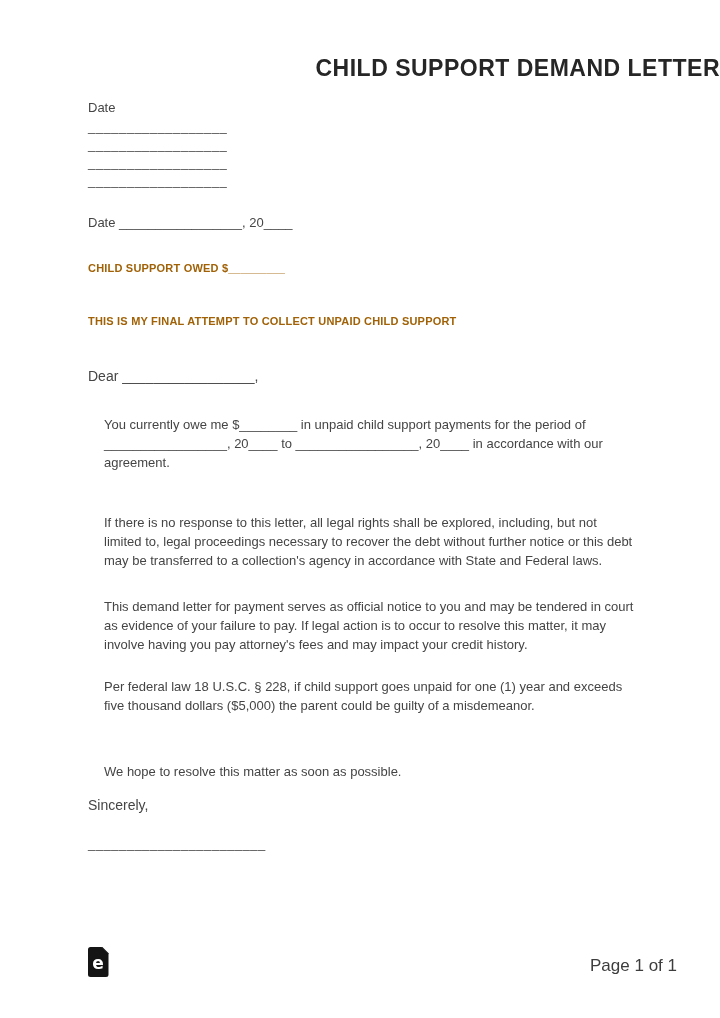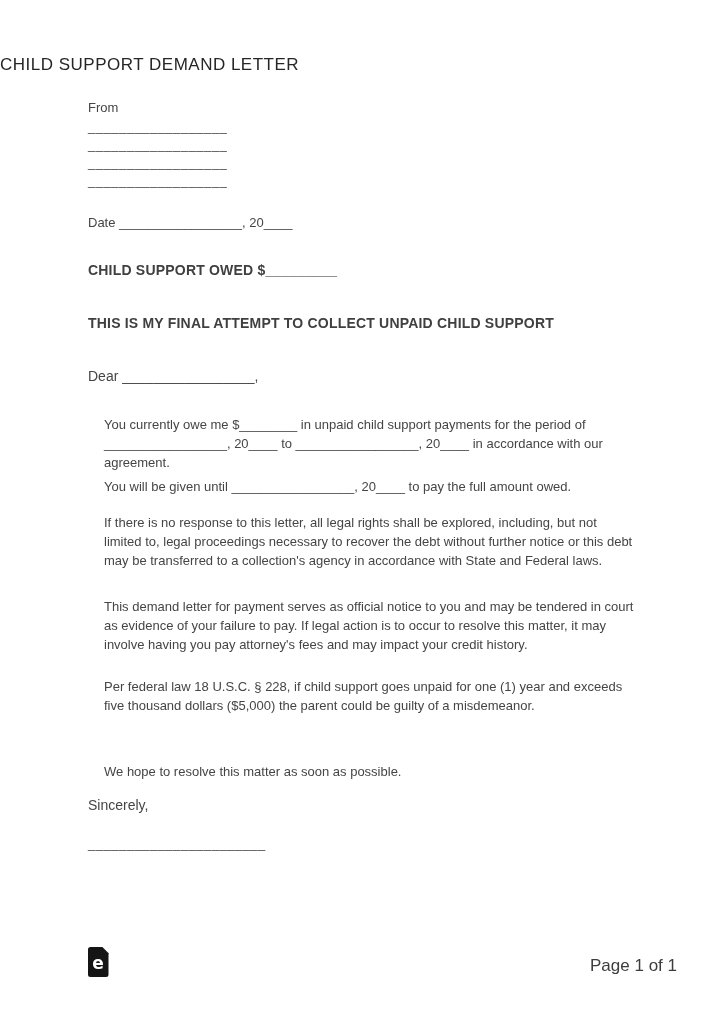--- a/index.html
+++ b/index.html
@@ -14,23 +14,23 @@
     background: #ffffff;
     font-family: "Liberation Sans", sans-serif;
     color: #454545;
     overflow: hidden;
   }
   .doc-title {
     position: absolute;
     top: 55px;
     left: 0;
     width: 720px;
-    text-align: left;
-    font-size: 17px;
-    font-weight: normal;
+    text-align: right;
+    font-size: 23px;
+    font-weight: bold;
     letter-spacing: 0.5px;
     color: #262626;
   }
   .from-block {
     position: absolute;
     top: 100px;
     left: 88px;
     font-size: 13px;
   }
   .from-label {
@@ -43,23 +43,23 @@
   }
   .date-line {
     position: absolute;
     top: 215px;
     left: 88px;
     font-size: 13px;
   }
   .heading-line {
     position: absolute;
     left: 88px;
-    font-size: 14px;
+    font-size: 11px;
     font-weight: bold;
-    color: #404040;
+    color: #a16207;
     letter-spacing: 0.2px;
   }
   .owed-heading   { top: 262px; }
   .final-heading  { top: 315px; }
   .salutation {
     position: absolute;
     top: 368px;
     left: 88px;
     font-size: 14px;
   }
@@ -108,38 +108,37 @@
   }
 </style>
 </head>
 <body>
 
 <div class="page">
 
   <div class="doc-title">CHILD SUPPORT DEMAND LETTER</div>
 
   <div class="from-block">
-    <div class="from-label">From</div>
+    <div class="from-label">Date</div>
     <div class="blank-line">__________________</div>
     <div class="blank-line">__________________</div>
     <div class="blank-line">__________________</div>
     <div class="blank-line">__________________</div>
   </div>
 
   <div class="date-line">Date _________________, 20____</div>
 
   <div class="heading-line owed-heading">CHILD SUPPORT OWED $_________</div>
 
   <div class="heading-line final-heading">THIS IS MY FINAL ATTEMPT TO COLLECT UNPAID CHILD SUPPORT</div>
 
   <div class="salutation">Dear _________________,</div>
 
   <p class="body-par p1">You currently owe me $________ in unpaid child support payments for the period of _________________, 20____ to _________________, 20____ in accordance with our agreement.</p>
 
-  <p class="body-par p2">You will be given until _________________, 20____ to pay the full amount owed.</p>
 
   <p class="body-par p4">This demand letter for payment serves as official notice to you and may be tendered in court as evidence of your failure to pay. If legal action is to occur to resolve this matter, it may involve having you pay attorney's fees and may impact your credit history.</p>
 
   <p class="body-par p3">If there is no response to this letter, all legal rights shall be explored, including, but not limited to, legal proceedings necessary to recover the debt without further notice or this debt may be transferred to a collection's agency in accordance with State and Federal laws.</p>
 
   <p class="body-par p5">Per federal law 18 U.S.C. § 228, if child support goes unpaid for one (1) year and exceeds five thousand dollars ($5,000) the parent could be guilty of a misdemeanor.</p>
 
 
   <p class="body-par p7">We hope to resolve this matter as soon as possible.</p>
 

